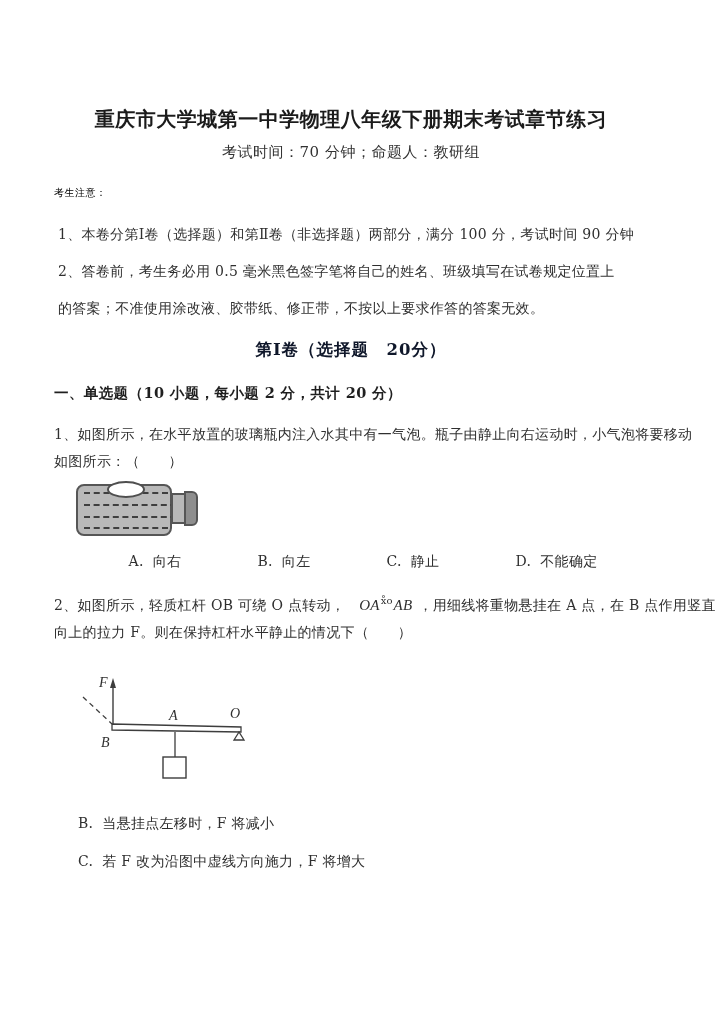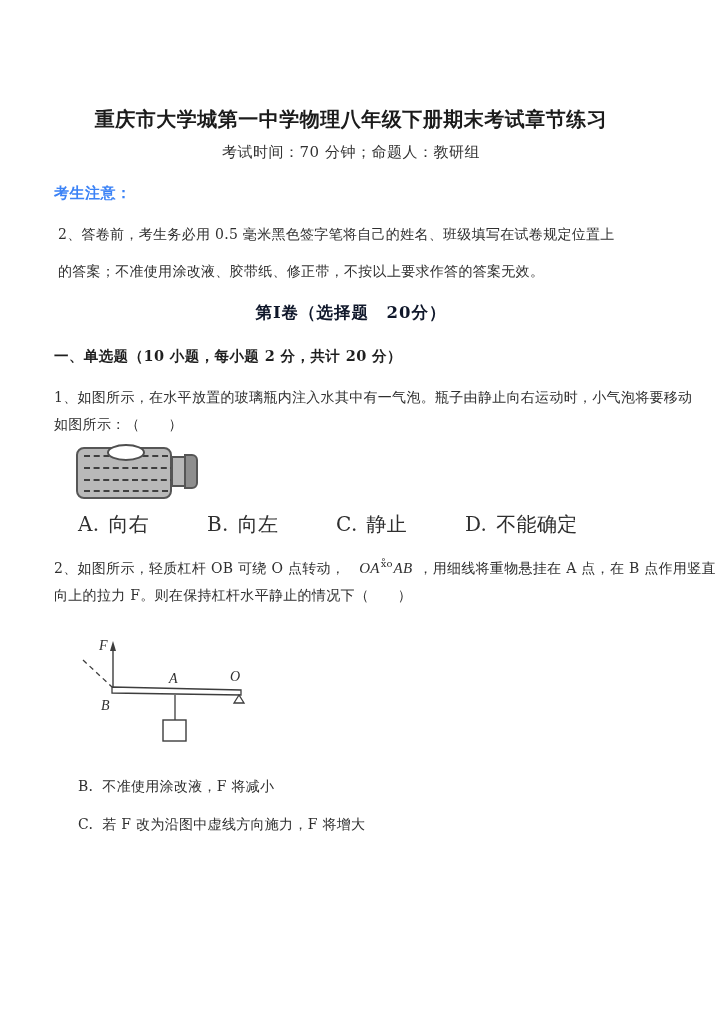--- a/index.html
+++ b/index.html
@@ -8,21 +8,21 @@
     font-family:"DejaVu Serif","Liberation Serif",serif;
     color:#2f2f2f;
   }
   .doc{padding:106px 72px 0 54px;position:relative;}
 
   .title{font-size:20px;font-weight:bold;text-align:center;color:#1b1b1b;
          letter-spacing:0.5px;line-height:26px;white-space:nowrap;}
   .subtitle{margin-top:10px;font-size:15px;text-align:center;color:#323232;
             letter-spacing:0.5px;line-height:20px;}
 
-  .notice-heading{margin-top:20px;font-size:15px;font-weight:bold;color:#3b82f6;
+  .notice-heading{margin-top:20px;font-size:10px;font-weight:normal;color:#000000;
                   letter-spacing:0.5px;line-height:22px;}
   .notice{margin:11px 0 0 0;font-size:14px;line-height:26px;letter-spacing:0.3px;
           padding-left:4px;}
   .notice:first-of-type{margin-top:17px;}
   .nline{display:block;white-space:nowrap;}
   .notice .nline + .nline{margin-left:-4px;}
 
   .section-title{margin-top:16px;font-size:16.5px;font-weight:bold;text-align:center;
                  color:#0f172a;letter-spacing:1px;line-height:26px;}
   .subsection-title{margin-top:18px;font-size:14.5px;font-weight:bold;color:#1f1f1f;
@@ -41,22 +41,22 @@
   .bdash.d3{top:35px;width:102px;}
   .bdash.d4{top:46px;}
   .bottle-neck{position:absolute;left:95px;top:12px;width:15px;height:27px;
                background:#b9b9b9;border:2px solid #565656;border-right:none;}
   .bottle-cap{position:absolute;left:108px;top:10px;width:10px;height:31px;
               background:#8e8e8e;border:2px solid #565656;border-radius:0 6px 6px 0;}
   .bottle-bubble{position:absolute;left:31px;top:0px;width:34px;height:13px;
                  background:#ffffff;border:2px solid #4f4f4f;border-radius:50%;}
 
   
-  .opt-row{display:flex;margin:10px 0 0 24px;font-size:20px;line-height:20px;
-           letter-spacing:0.3px;}
+  .opt-row{display:flex;margin:10px 0 0 24px;font-size:14px;line-height:20px;
+           letter-spacing:0.3px;justify-content:center;}
   .opt-row .opt{width:129px;flex:0 0 auto;white-space:nowrap;}
   .opt-row .opt:last-child{width:auto;}
   .opt-label{font-family:"DejaVu Serif","Liberation Serif",serif;margin-right:9px;}
   .opt-col{margin:24px 0 0 24px;}
   .opt-col .opt{margin-bottom:16px;font-size:14px;line-height:22px;
                 letter-spacing:0.3px;white-space:nowrap;}
 
   
   .formula{margin:0 6px 0 14px;font-size:15px;white-space:nowrap;}
   .formula i{font-style:italic;font-family:"Liberation Serif","DejaVu Serif",serif;}
@@ -71,20 +71,23 @@
 <body>
 
 <div class="doc">
 
   <div class="title">重庆市大学城第一中学物理八年级下册期末考试章节练习</div>
 
   <div class="subtitle">考试时间：70 分钟；命题人：教研组</div>
 
   <div class="notice-heading">考生注意：</div>
 
+  <p class="notice">
+    <span class="nline">1、本卷分第Ⅰ卷（选择题）和第Ⅱ卷（非选择题）两部分，满分 100 分，考试时间 90 分钟</span>
+  </p>
   <p class="notice">
     <span class="nline">2、答卷前，考生务必用 0.5 毫米黑色签字笔将自己的姓名、班级填写在试卷规定位置上</span>
   </p>
   <p class="notice">
     <span class="nline">的答案；不准使用涂改液、胶带纸、修正带，不按以上要求作答的答案无效。</span>
   </p>
 
   <div class="section-title">第Ⅰ卷（选择题　20分）</div>
 
   <div class="subsection-title">一、单选题（10 小题，每小题 2 分，共计 20 分）</div>
@@ -142,20 +145,20 @@
     <text x="30" y="77">B</text>
 
     <polygon points="168,62 163,70 173,70" fill="#ffffff" stroke="#3d3d3d" stroke-width="1.3"></polygon>
 
     <line x1="104" y1="62" x2="104" y2="87" stroke="#3d3d3d" stroke-width="1.3"></line>
     <rect x="92" y="87" width="23" height="21" fill="#ffffff" stroke="#3d3d3d" stroke-width="1.4"></rect>
   </svg>
 
   <div class="opt-col">
     <div class="opt">
-      <span class="opt-label">B.</span><span>不准使用涂改液，F 将减小</span>
+      <span class="opt-label">B.</span><span>当悬挂点左移时，F 将减小</span>
     </div>
     <div class="opt">
       <span class="opt-label">C.</span><span>若 F 改为沿图中虚线方向施力，F 将增大</span>
     </div>
   </div>
 
 </div>
 
 </body></html>

